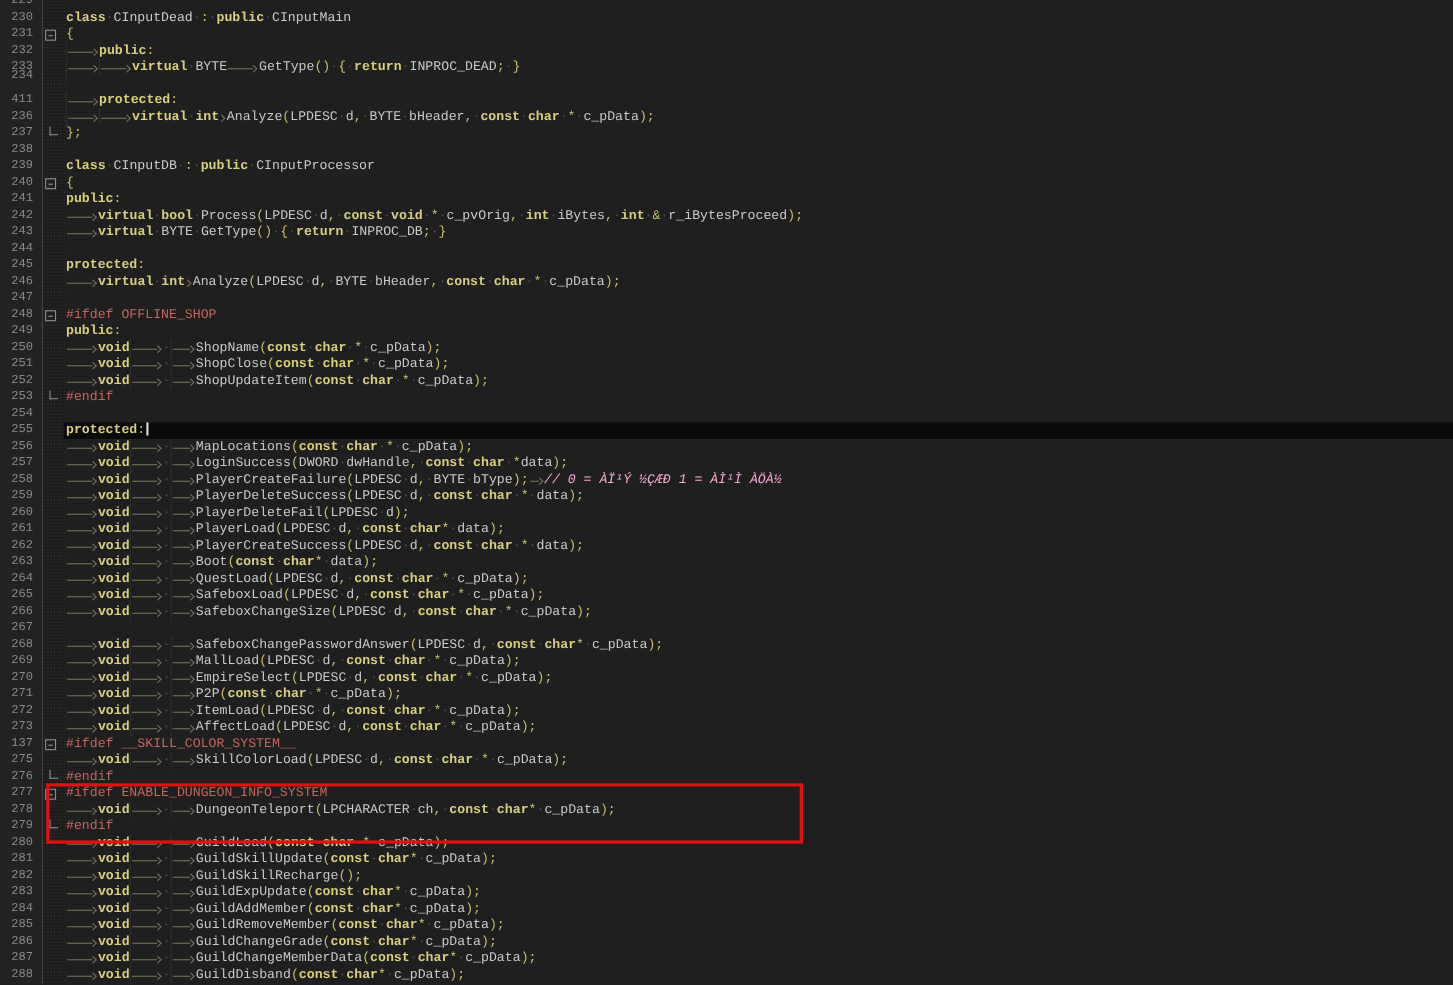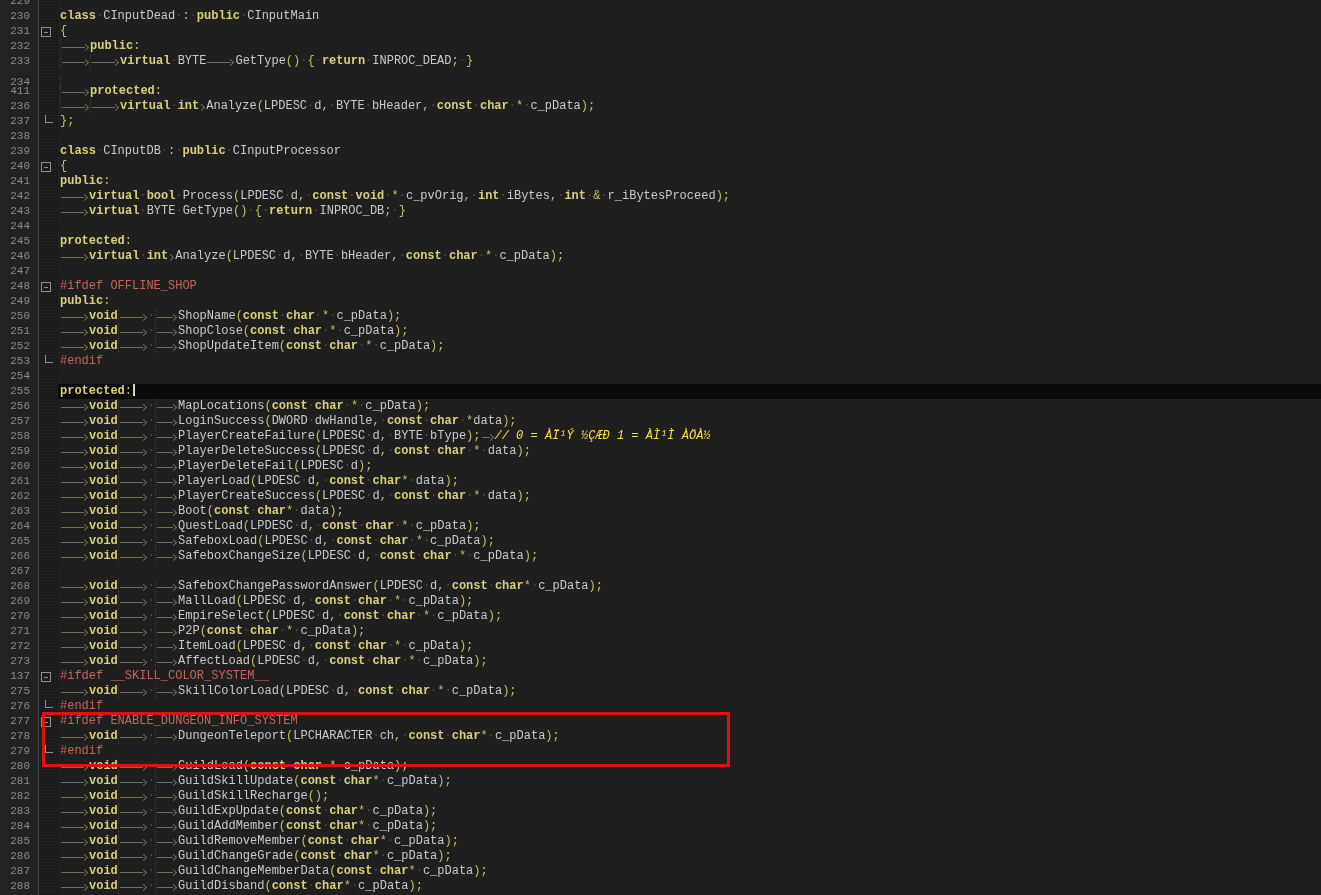--- a/index.html
+++ b/index.html
@@ -16,21 +16,21 @@
        font-size:11px;line-height:15px;z-index:2;}
   .fbox{position:absolute;left:41px;top:3px;width:8px;height:8px;border:1px solid #8f8f8f;
        background:linear-gradient(#8f8f8f,#8f8f8f) center/4px 1px no-repeat;z-index:2;box-sizing:content-box;}
   .fend{position:absolute;left:45px;top:1px;width:7px;height:7px;
        border-left:1px solid #8f8f8f;border-bottom:1px solid #8f8f8f;z-index:2;}
   .code{position:absolute;left:60px;top:0;line-height:15px;white-space:pre;z-index:1;}
   .tk-k{color:#d8ce7d;font-weight:bold;}
   .tk-i{color:#c9c9c9;}
   .tk-p{color:#c9bd68;}
   .tk-d{color:#c4655b;}
-  .tk-c{color:#fde047;font-style:italic;}
+  .tk-c{color:#f9a8d4;font-style:italic;}
   .ws{color:#4e4e46;}
   .tb{display:inline-block;position:relative;height:15px;vertical-align:top;}
   .tb::before{content:"";position:absolute;left:1px;right:5px;top:8px;height:1px;background:#70705a;}
   .tb::after{content:"";position:absolute;right:2px;top:6px;width:4px;height:4px;
        border-top:1px solid #70705a;border-right:1px solid #70705a;transform:rotate(45deg);}
   .t1{width:7px;} .t1::before{display:none;}
   .t2{width:14px;} .t3{width:22px;} .t4{width:29px;}
   .gd2{border-left:1px dotted #3c3c3c;}
   .gd{display:inline-block;width:1px;height:15px;border-left:1px dotted #3c3c3c;vertical-align:top;}
   .caret{display:inline-block;width:2px;height:12px;background:#d5d5d5;vertical-align:-2px;margin-left:1px;}
@@ -58,21 +58,21 @@
         <span class="code"><span class="tk-p">{</span></span>
       </div>
       <div class="row" style="top: 39px;">
         <span class="num">232</span>
         <span class="code"><span class="tb t4 gd2"></span><span class="tk-k">public</span><span class="tk-p">:</span></span>
       </div>
       <div class="row" style="top: 54px;">
         <span class="num">233</span>
         <span class="code"><span class="tb t4 gd2"></span><span class="tb t4 gd2"></span><span class="tk-k">virtual</span><span class="ws">·</span><span class="tk-i">BYTE</span><span class="tb t4"></span><span class="tk-i">GetType</span><span class="tk-p">()</span><span class="ws">·</span><span class="tk-p">{</span><span class="ws">·</span><span class="tk-k">return</span><span class="ws">·</span><span class="tk-i">INPROC_DEAD</span><span class="tk-p">;</span><span class="ws">·</span><span class="tk-p">}</span></span>
       </div>
-      <div class="row" style="top: 75px;">
+      <div class="row" style="top: 62px;">
         <span class="num">234</span>
         <span class="code"><span class="gd"></span></span>
       </div>
       <div class="row" style="top: 84px;">
         <span class="num">411</span>
         <span class="code"><span class="tb t4 gd2"></span><span class="tk-k">protected</span><span class="tk-p">:</span></span>
       </div>
       <div class="row" style="top: 99px;">
         <span class="num">236</span>
         <span class="code"><span class="tb t4 gd2"></span><span class="tb t4 gd2"></span><span class="tk-k">virtual</span><span class="ws">·</span><span class="tk-k">int</span><span class="tb t1"></span><span class="tk-i">Analyze</span><span class="tk-p">(</span><span class="tk-i">LPDESC</span><span class="ws">·</span><span class="tk-i">d</span><span class="tk-p">,</span><span class="ws">·</span><span class="tk-i">BYTE</span><span class="ws">·</span><span class="tk-i">bHeader</span><span class="tk-p">,</span><span class="ws">·</span><span class="tk-k">const</span><span class="ws">·</span><span class="tk-k">char</span><span class="ws">·</span><span class="tk-p">*</span><span class="ws">·</span><span class="tk-i">c_pData</span><span class="tk-p">);</span></span>

